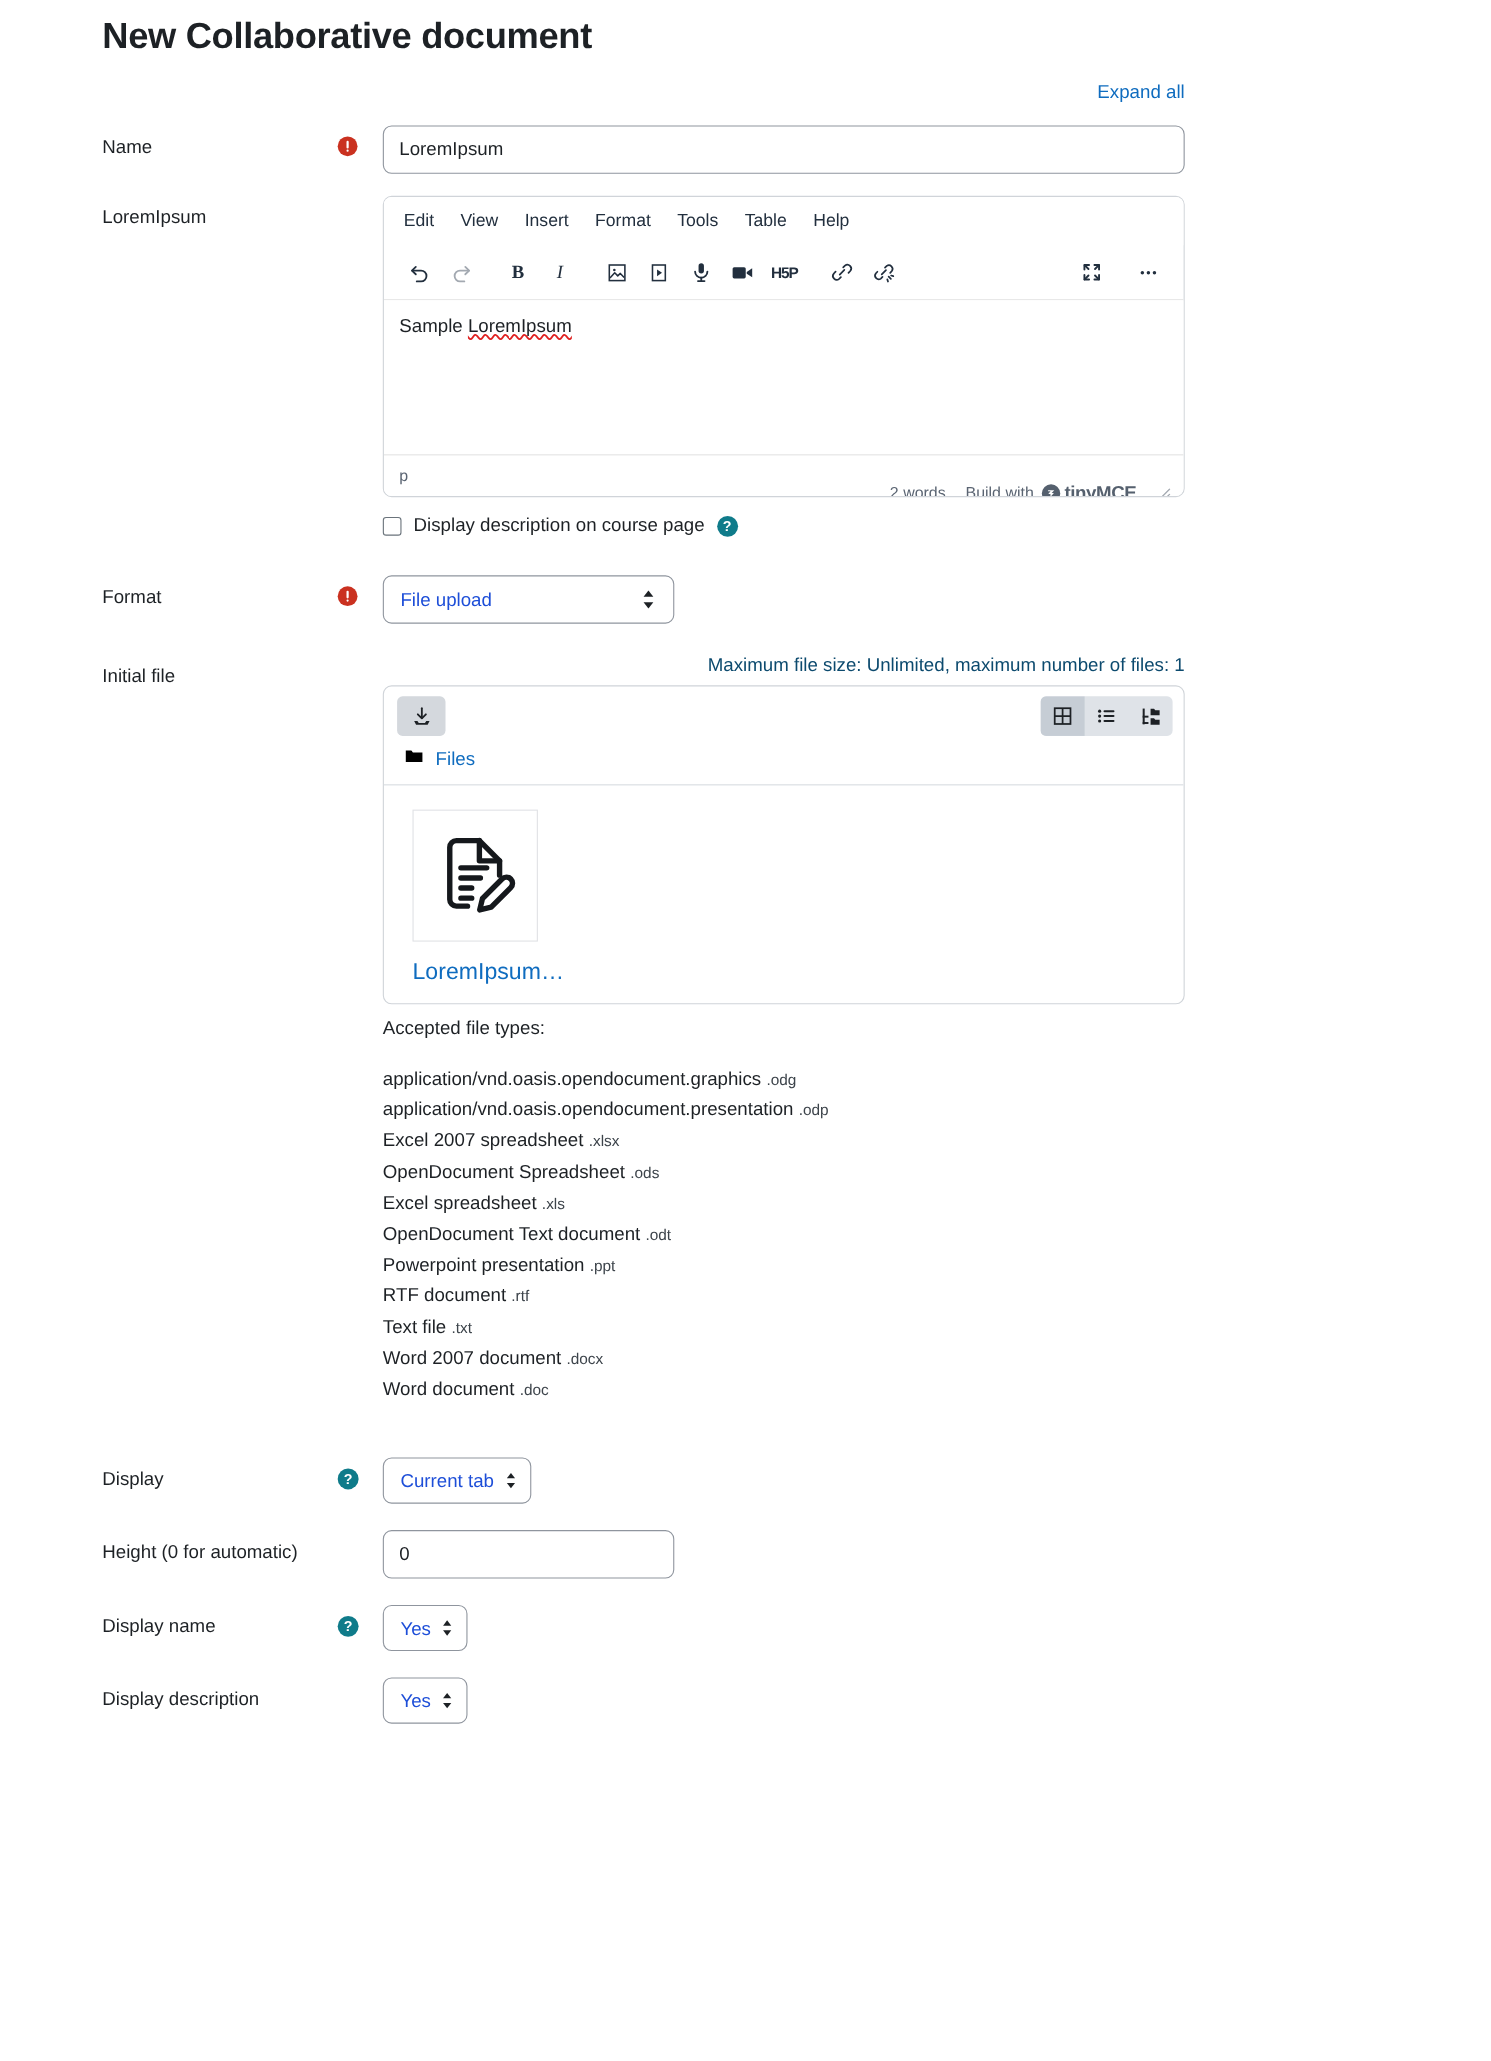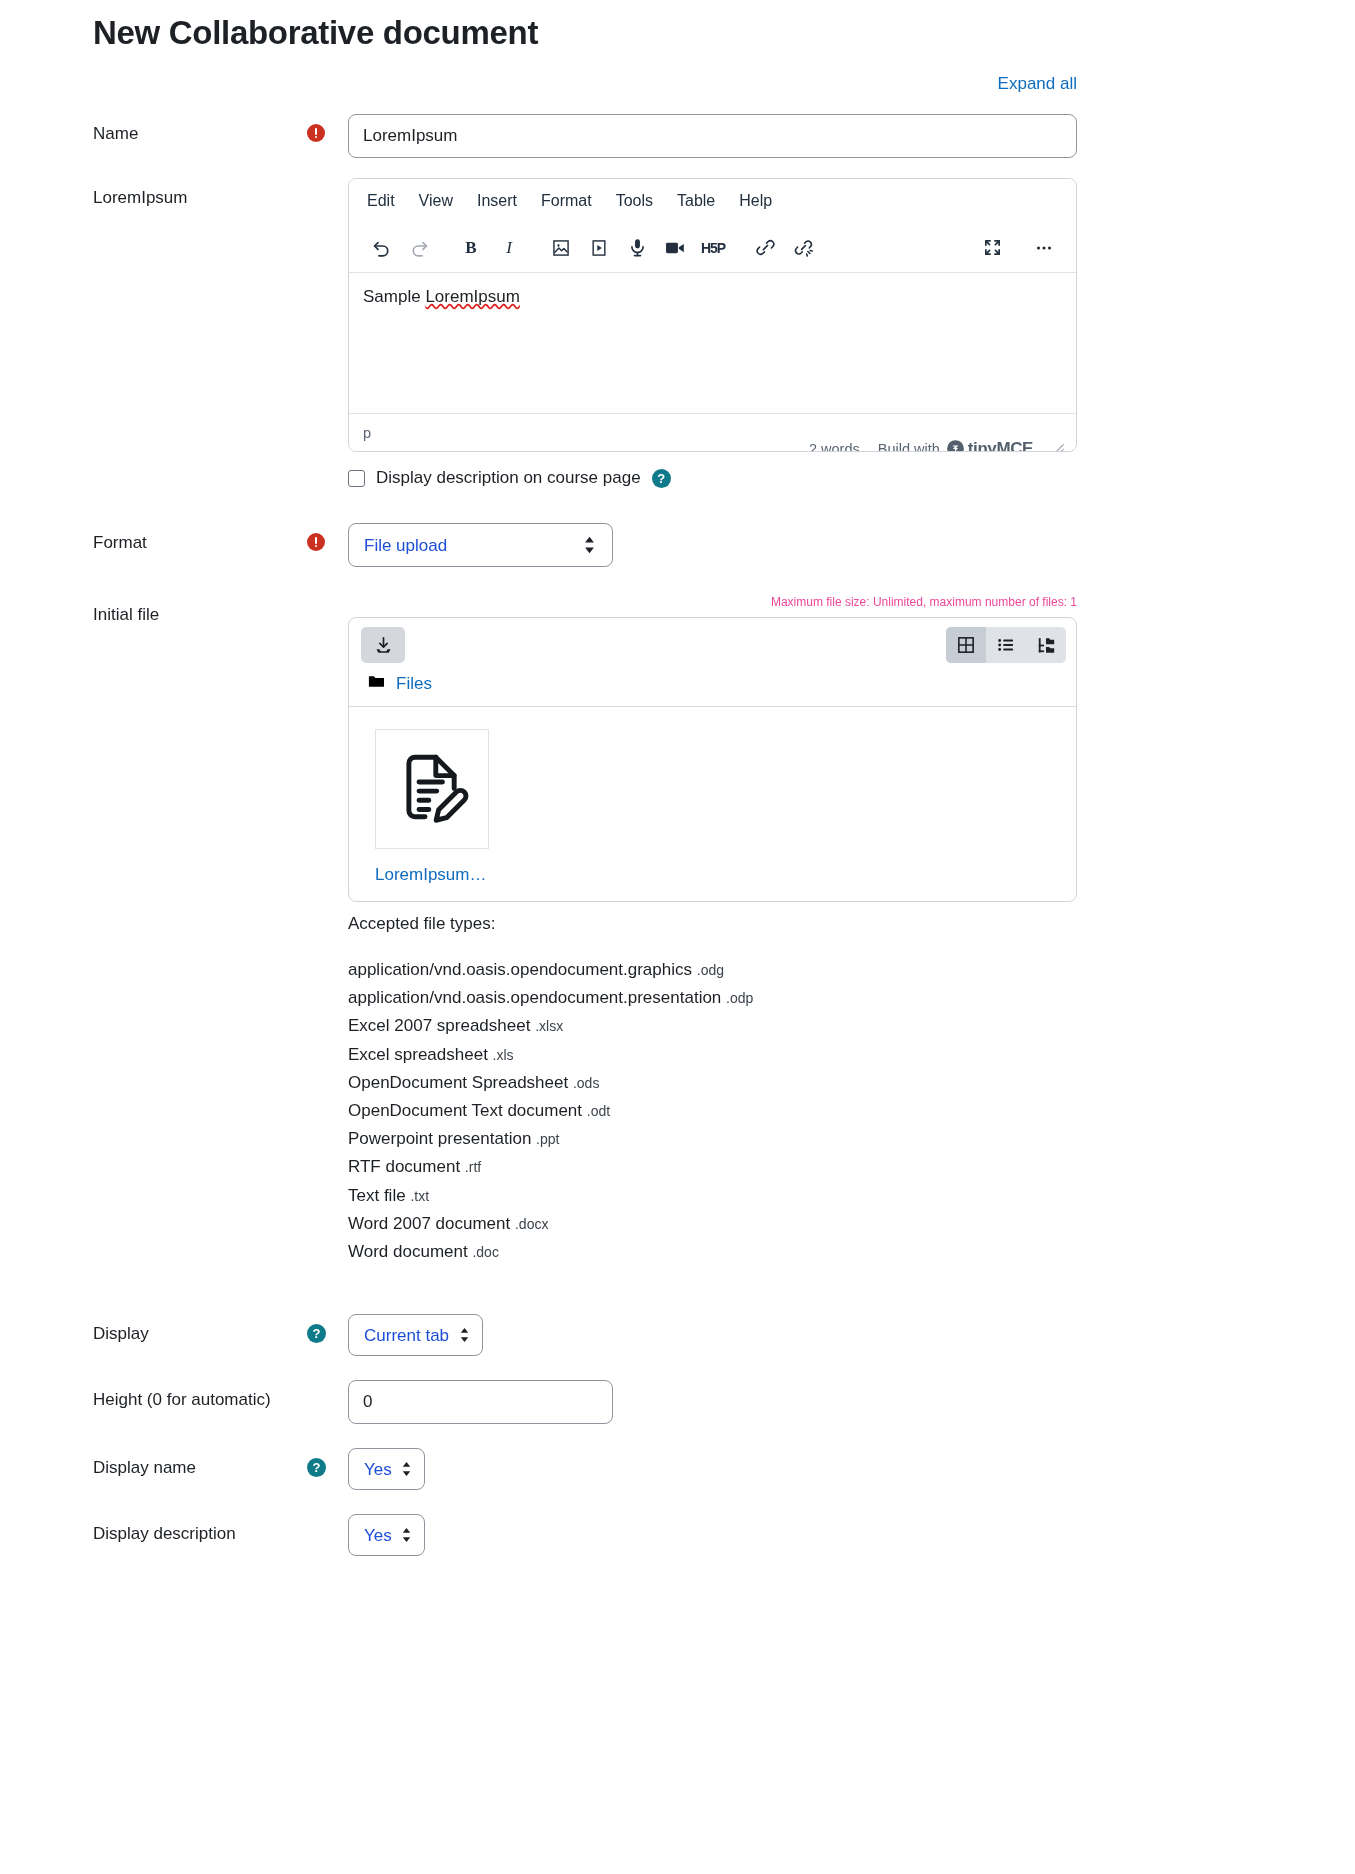--- a/index.html
+++ b/index.html
@@ -263,22 +263,22 @@
     background: #fff;
     cursor: pointer;
     flex: 0 0 17px;
   }
   .chk-label { font-size: 17px; color: #1d2125; }
 
   
   .max-size {
     width: 729px;
     text-align: right;
-    font-size: 12px;
-    color: #ec4899;
+    font-size: 17px;
+    color: #0c4a6e;
     margin-bottom: 8px;
   }
   .filemanager {
     width: 729px;
     border: 1px solid #d0d4d9;
     border-radius: 8px;
     background: #fff;
     overflow: hidden;
   }
   .fm-toolbar {
@@ -331,21 +331,21 @@
   .file-thumb {
     width: 114px; height: 120px;
     border: 1px solid #e0e2e5;
     background: #fff;
     display: flex;
     align-items: center;
     justify-content: center;
   }
   .file-name {
     margin-top: 16px;
-    font-size: 17px;
+    font-size: 21px;
     color: #0f6cbf;
     text-align: left;
     white-space: nowrap;
   }
 
   
   .accepted-title {
     font-size: 17px;
     color: #1d2125;
     margin-top: 12px;
@@ -623,26 +623,26 @@
         </div>
         <div class="type-line">
           <span>application/vnd.oasis.opendocument.presentation</span>
           <span class="type-ext">.odp</span>
         </div>
         <div class="type-line">
           <span>Excel 2007 spreadsheet</span>
           <span class="type-ext">.xlsx</span>
         </div>
         <div class="type-line">
+          <span>OpenDocument Spreadsheet</span>
+          <span class="type-ext">.ods</span>
+        </div>
+        <div class="type-line">
           <span>Excel spreadsheet</span>
           <span class="type-ext">.xls</span>
-        </div>
-        <div class="type-line">
-          <span>OpenDocument Spreadsheet</span>
-          <span class="type-ext">.ods</span>
         </div>
         <div class="type-line">
           <span>OpenDocument Text document</span>
           <span class="type-ext">.odt</span>
         </div>
         <div class="type-line">
           <span>Powerpoint presentation</span>
           <span class="type-ext">.ppt</span>
         </div>
         <div class="type-line">

